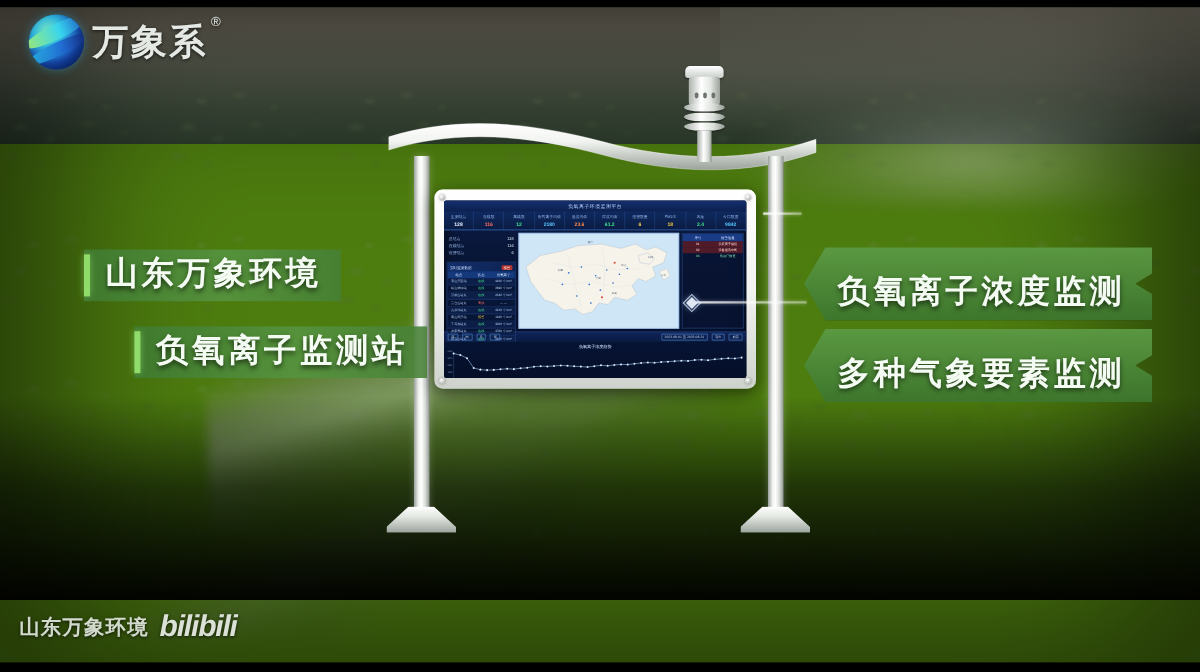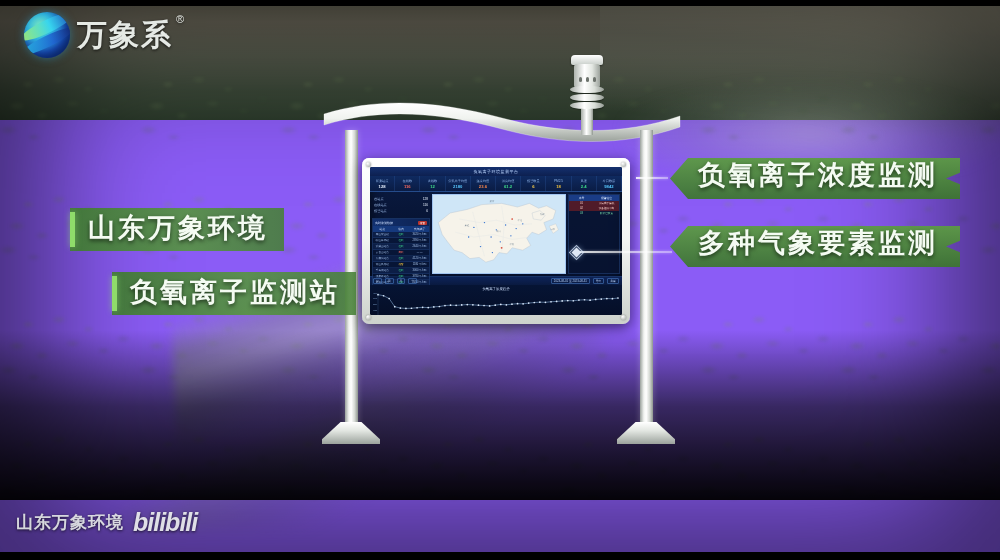--- a/index.html
+++ b/index.html
@@ -1,18 +1,18 @@
 <!DOCTYPE html>
 <html><head>
 <meta charset="utf-8">
 <style>
   html,body{margin:0;padding:0;background:#000;}
   body{width:1000px;height:560px;overflow:hidden;font-family:"Liberation Sans","DejaVu Sans",sans-serif;}
 
-  #stage{position:relative;width:1000px;height:560px;overflow:hidden;background:#8b5cf6;}
+  #stage{position:relative;width:1000px;height:560px;overflow:hidden;background:#4d7c0f;}
 
   
   .bg{position:absolute;inset:0;}
   .bg-sky{position:absolute;left:0;top:0;width:1000px;height:120px;
     background:linear-gradient(180deg,#6d6a5a 0%,#767263 18%,#5e6354 45%,#3d4a3a 75%,#2b3a2b 100%);}
   .bg-sky2{position:absolute;left:600px;top:0;width:400px;height:150px;
     background:linear-gradient(185deg,rgba(150,146,128,.85) 0%,rgba(120,122,108,.6) 35%,rgba(60,72,60,0) 78%);}
   .bg-mist{position:absolute;left:620px;top:80px;width:380px;height:90px;
     background:radial-gradient(ellipse at 50% 60%,rgba(200,205,195,.42) 0%,rgba(160,170,158,.18) 45%,rgba(0,0,0,0) 75%);
     filter:blur(6px);}
@@ -168,24 +168,24 @@
   .lab-text{font-size:27px;font-weight:700;color:#f4fbf2;letter-spacing:3px;line-height:1;
     text-shadow:0 2px 4px rgba(0,0,0,.6);white-space:nowrap;}
 
   
   .lab-left{padding:7px 16px 9px 18px;}
   .lab-left .bar{position:absolute;left:0;top:4px;bottom:4px;width:5px;background:#8fdc6a;box-shadow:0 0 6px rgba(140,220,110,.6);}
   .l1{left:70px;top:208px;background:linear-gradient(90deg,rgba(63,122,48,.92),rgba(86,148,64,.9) 55%,rgba(70,128,54,.88));}
   .l2{left:70px;top:272px;background:linear-gradient(90deg,rgba(63,122,48,.92),rgba(86,148,64,.9) 55%,rgba(70,128,54,.88));margin-left:42px;}
 
   
-  .lab-right{padding:4px 22px 10px 28px;
+  .lab-right{padding:24px 22px 10px 28px;
     background:linear-gradient(180deg,rgba(92,154,68,.95),rgba(60,118,46,.93));
     clip-path:polygon(18px 0,100% 0,100% 36%,calc(100% - 14px) 50%,100% 64%,100% 100%,18px 100%,0 50%);
-    box-shadow:0 3px 9px rgba(0,0,0,.5);}
+    box-shadow:0 3px 9px rgba(0,0,0,.5);margin-top:48px;}
   .r1{left:670px;top:158px;}
   .r2{left:670px;top:226px;text-align:right;}
 
   
   .subtitle{position:absolute;left:0;right:0;top:486px;text-align:center;z-index:9;
     font-size:42px;font-weight:700;color:#ffffff;letter-spacing:3px;
     text-shadow:
       -2px -2px 0 #000,2px -2px 0 #000,-2px 2px 0 #000,2px 2px 0 #000,
       0 -2.5px 0 #000,0 2.5px 0 #000,-2.5px 0 0 #000,2.5px 0 0 #000,
       0 4px 8px rgba(0,0,0,.85);}

